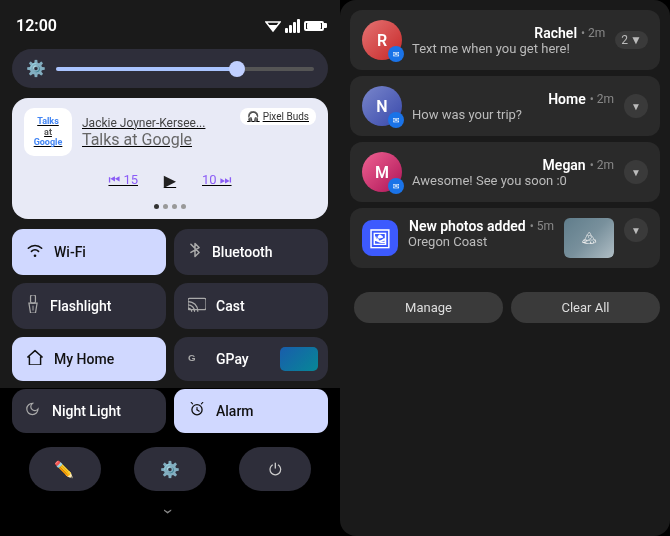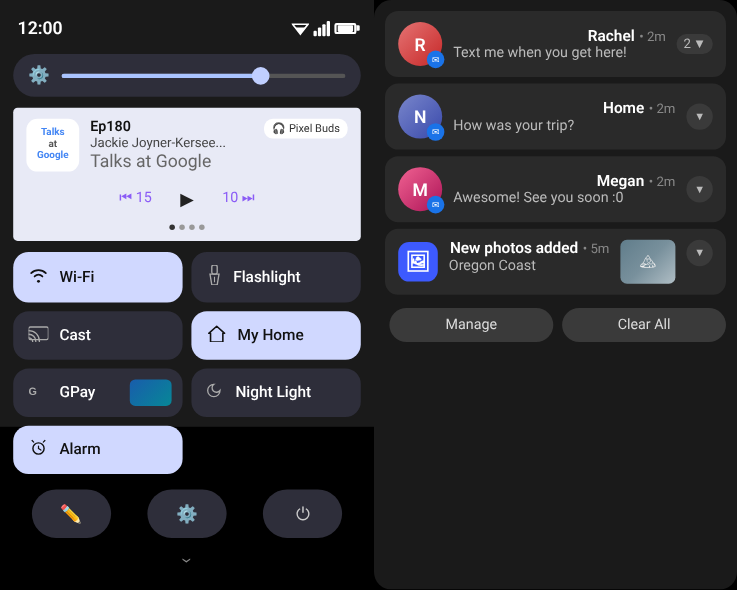--- a/index.html
+++ b/index.html
@@ -73,25 +73,26 @@
       background: #c0cfff;
       border-radius: 50%;
       position: absolute;
       top: -6px;
       left: calc(70% - 8px);
     }
 
     
     .media-card {
       background: #e8eaf6;
-      border-radius: 4px;
+      border-radius: 16px;
       padding: 10px 12px;
       display: flex;
       flex-direction: column;
       gap: 6px;
+      text-decoration: underline;
     }
     .media-top {
       display: flex;
       align-items: center;
       gap: 10px;
     }
     .media-logo {
       width: 48px;
       height: 48px;
       background: #fff;
@@ -183,20 +184,21 @@
       padding: 12px 14px;
       display: flex;
       align-items: center;
       gap: 10px;
       cursor: pointer;
       color: #fff;
     }
     .tile.active {
       background: #d0d8ff;
       color: #111;
+      border-radius: 11px;
     }
     .tile-icon {
       font-size: 16px;
     }
     .tile-label {
       font-size: 14px;
       font-weight: 500;
     }
     .tile.gpay {
       position: relative;
@@ -369,21 +371,21 @@
       display: flex;
       align-items: center;
       justify-content: center;
       color: #aaa;
       font-size: 18px;
     }
 
     .notif-actions {
       display: flex;
       gap: 8px;
-      margin-top: 6px;
+      margin-top: 18px;
       padding-left: 4px;
     }
     .notif-action-btn {
       background: #3a3a3a;
       border-radius: 20px;
       padding: 8px 20px;
       color: #ddd;
       font-size: 13px;
       cursor: pointer;
       flex: 1;
@@ -453,21 +455,20 @@
   </div>
 
   <div class="media-card">
     <div class="media-top">
       <div class="media-logo">
         <span style="font-size:9px;color:#4285f4;font-weight:bold;">Talks</span>
         <span style="font-size:9px;color:#555;">at</span>
         <span style="font-size:9px;color:#4285f4;font-weight:bold;">Google</span>
       </div>
       <div class="media-info">
-        <div class="media-episode">Ep180</div>
         <div class="media-title">Jackie Joyner-Kersee...</div>
         <div class="media-source">Talks at Google</div>
       </div>
       <div class="media-badge">
         <span>🎧</span>
         <span>Pixel Buds</span>
       </div>
     </div>
     <div class="media-controls">
       <span class="media-btn">⏮ 15</span>
@@ -488,20 +489,28 @@
       <span class="tile-icon">
         <svg width="18" height="16" viewBox="0 0 20 18" fill="none">
           <path d="M10 14a1.5 1.5 0 100 3 1.5 1.5 0 000-3z" fill="#111"></path>
           <path d="M6 10.5C7.2 9.3 8.5 8.7 10 8.7s2.8.6 4 1.8" stroke="#111" stroke-width="1.8" fill="none" stroke-linecap="round"></path>
           <path d="M2.5 7C4.5 5 7 3.9 10 3.9s5.5 1.1 7.5 3.1" stroke="#111" stroke-width="1.8" fill="none" stroke-linecap="round"></path>
         </svg>
       </span>
       <span class="tile-label">Wi-Fi</span>
     </div>
 
+    <div class="tile">
+      <span class="tile-icon">
+        <svg width="14" height="18" viewBox="0 0 14 22" fill="none">
+          <polyline points="2,4 12,14 7,19 7,3 12,8 2,14" stroke="#aaa" stroke-width="1.8" stroke-linecap="round" stroke-linejoin="round" fill="none"></polyline>
+        </svg>
+      </span>
+      <span class="tile-label">Bluetooth</span>
+    </div>
 
     <div class="tile">
       <span class="tile-icon">
         <svg width="14" height="18" viewBox="0 0 14 22" fill="none">
           <rect x="4" y="0" width="6" height="10" rx="2" stroke="#aaa" stroke-width="1.5"></rect>
           <polygon points="2,10 12,10 10,22 4,22" stroke="#aaa" stroke-width="1.5" fill="none"></polygon>
           <line x1="7" y1="13" x2="7" y2="19" stroke="#aaa" stroke-width="1.2"></line>
         </svg>
       </span>
       <span class="tile-label">Flashlight</span>

